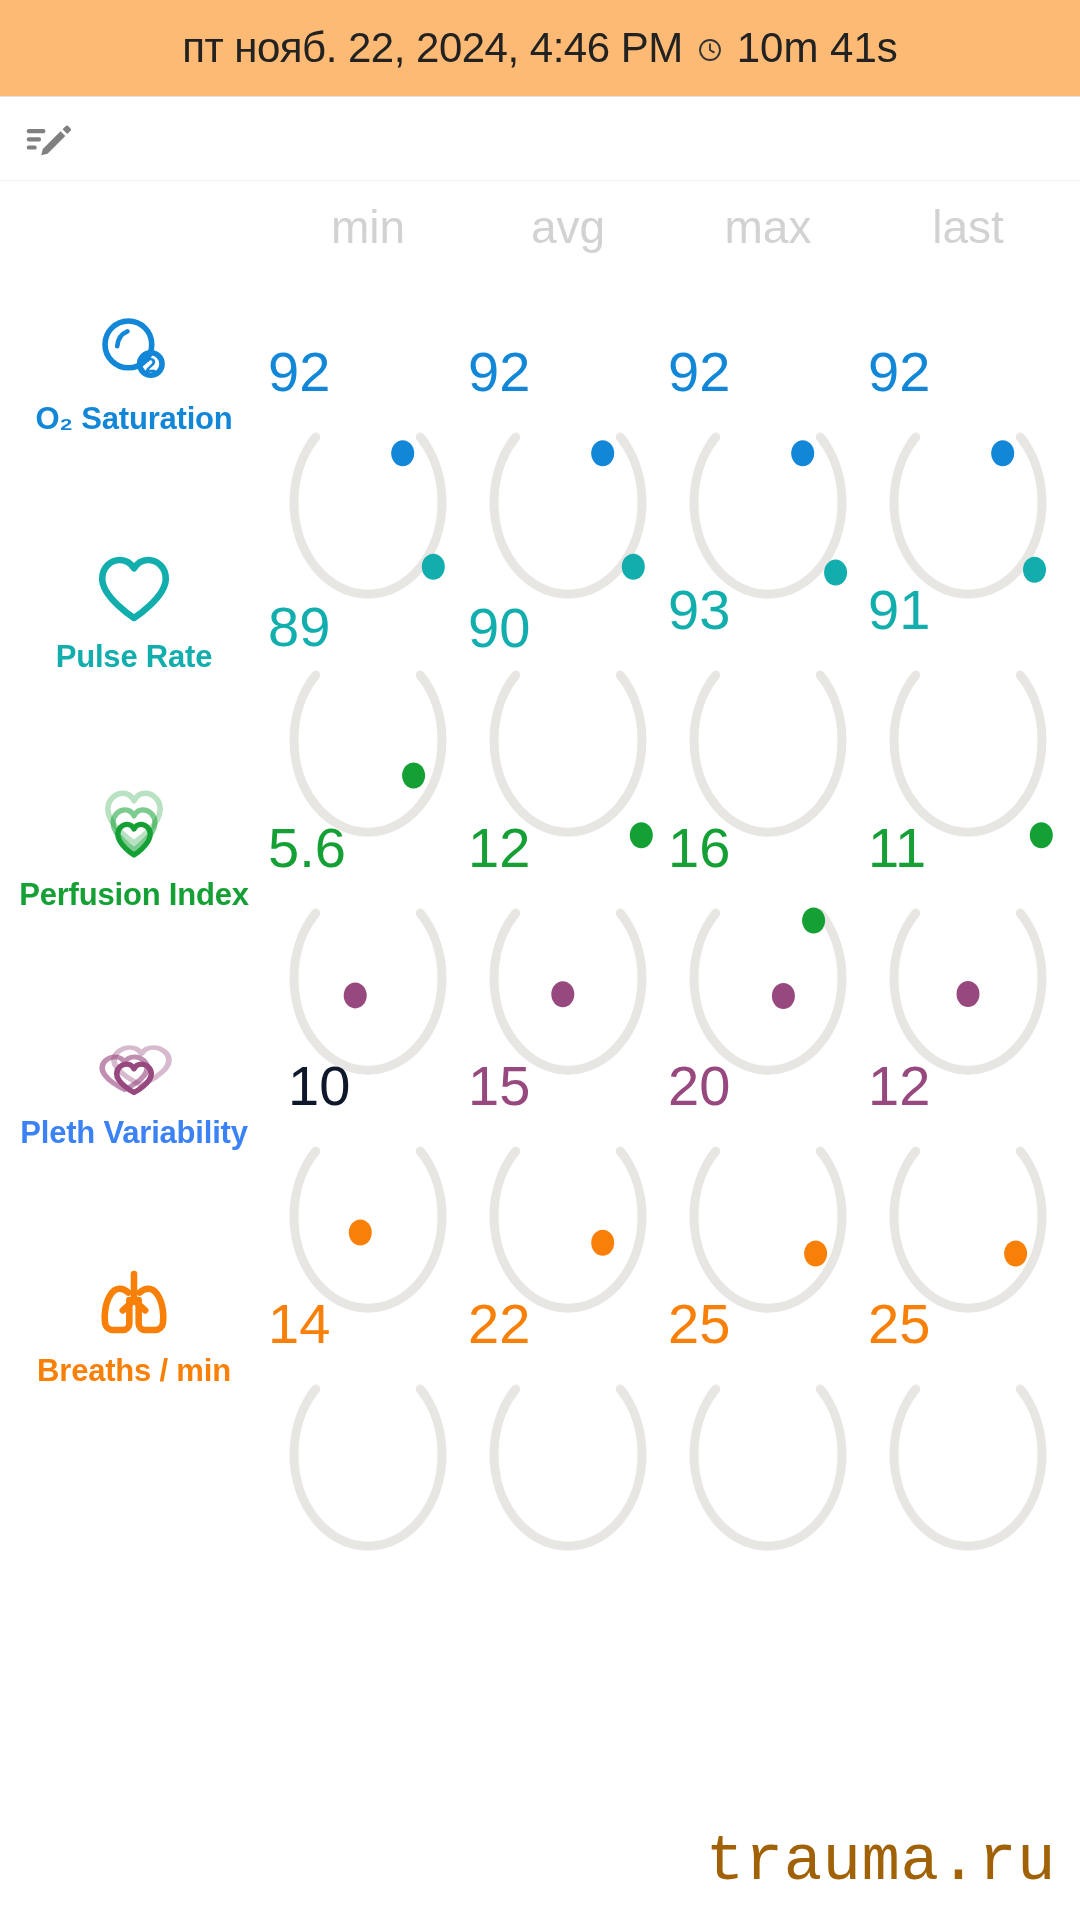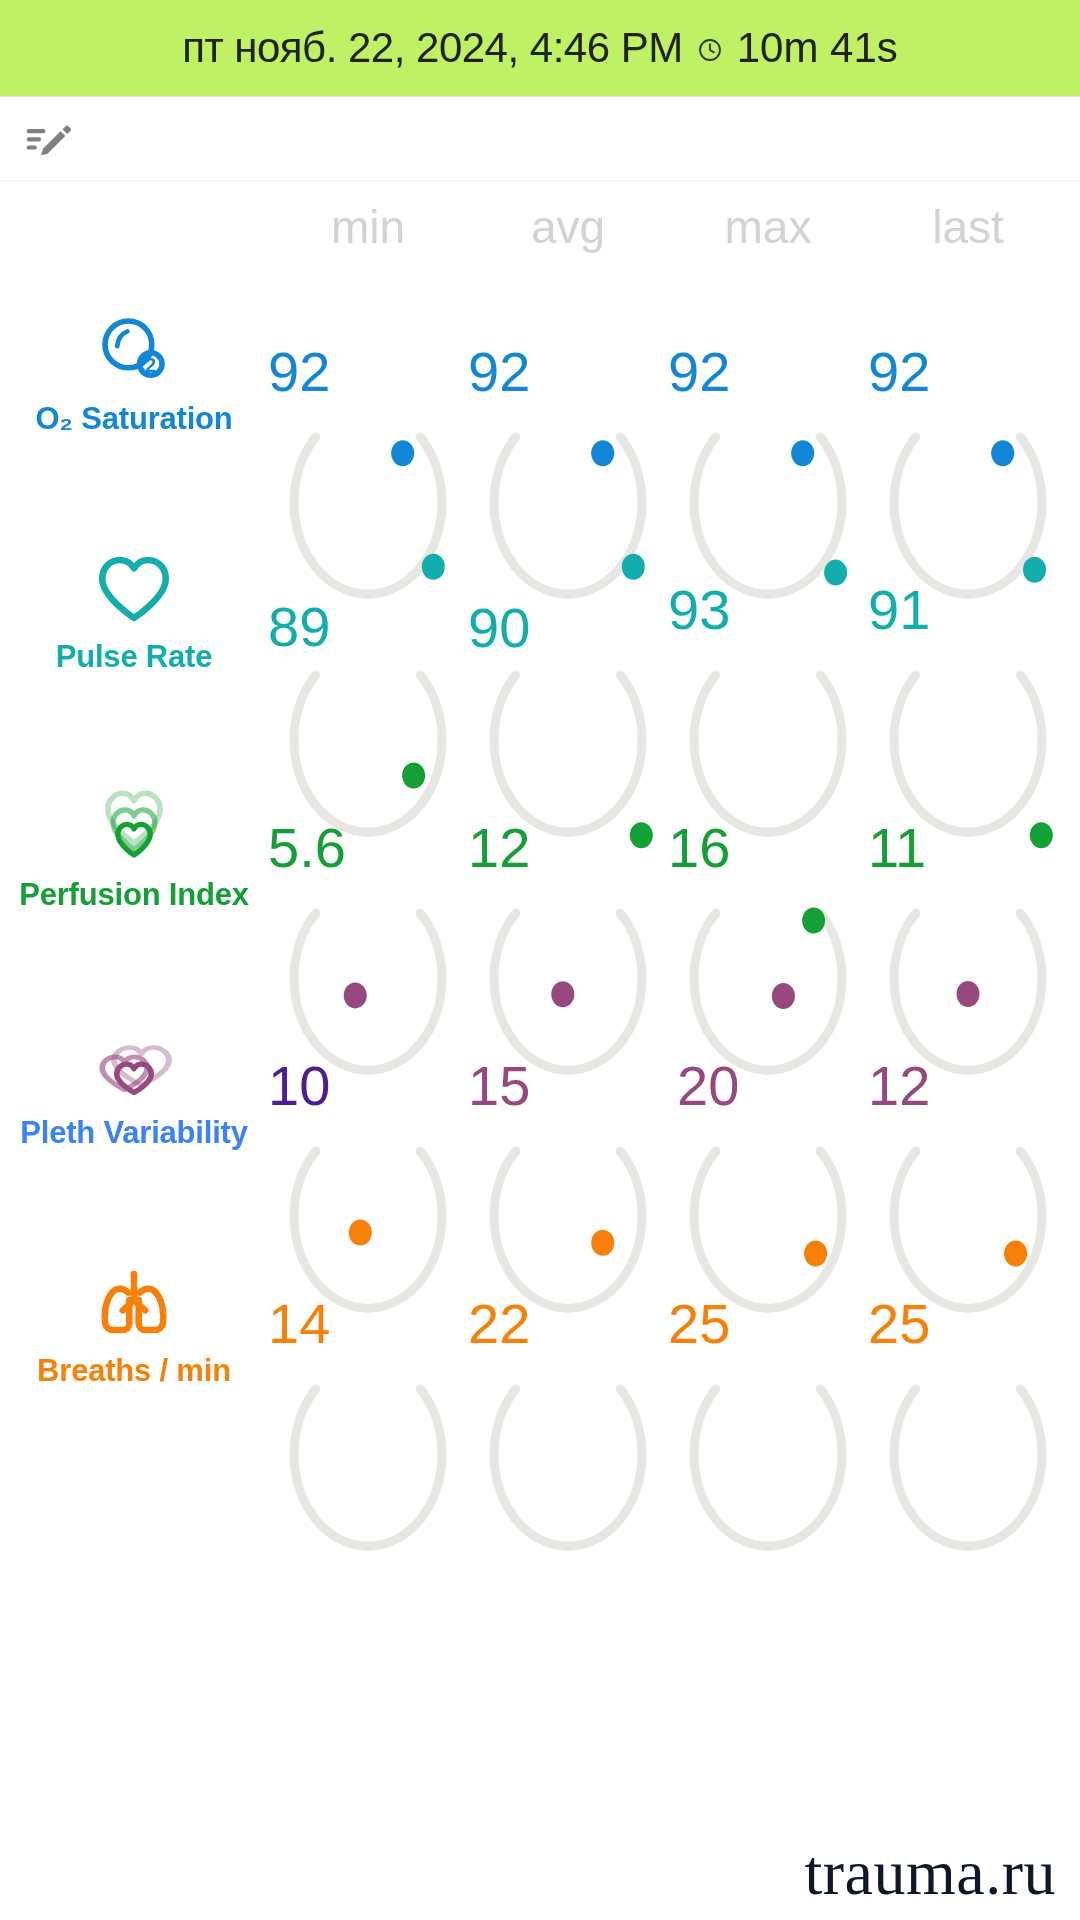--- a/index.html
+++ b/index.html
@@ -11,21 +11,21 @@
     height: 1920px;
     background: #ffffff;
     font-family: "Liberation Sans", sans-serif;
     overflow: hidden;
     position: relative;
   }
 
   
   .appbar {
     height: 97px;
-    background: #bef264;
+    background: #fdba74;
     display: flex;
     align-items: center;
     justify-content: center;
     border-bottom: 1px solid #e3e3e3;
     box-sizing: border-box;
   }
   .appbar-inner {
     display: flex;
     align-items: center;
     gap: 14px;
@@ -139,25 +139,25 @@
     font-size: 56px;
     line-height: 56px;
     text-align: center;
     white-space: nowrap;
   }
 
   
   .watermark {
     position: absolute;
     right: 24px;
-    bottom: 10px;
+    bottom: 22px;
     font-size: 64px;
-    color: #0f172a;
+    color: #a16207;
     letter-spacing: 0.5px;
-    font-family: Liberation Serif, serif;
+    font-family: Liberation Mono, monospace;
   }
 </style>
 </head>
 <body>
 
 <div class="appbar">
   <div class="appbar-inner">
     <span class="appbar-title">пт нояб. 22, 2024, 4:46 PM</span>
     <span class="clock-icon">
       <svg viewBox="0 0 24 24" width="26" height="26">
@@ -322,35 +322,35 @@
               <path transform="translate(50,58) scale(0.66,0.62)" d="M0 30 C0 30 -28 14 -28 -2 C-28 -12 -20 -19 -12 -19 C-6 -19 -2 -15 0 -11 C2 -15 6 -19 12 -19 C20 -19 28 -12 28 -2 C28 14 0 30 0 30 Z" fill="none" stroke="#97497f" stroke-width="9" stroke-linejoin="round" opacity="1"></path>
             </svg></span>
           <div class="metric-name" style="color: #3b82f6;">Pleth Variability</div>
         </div>
         <div class="gauges">
           <div class="gauge-cell">
             <svg class="gauge-svg" xmlns="http://www.w3.org/2000/svg" viewBox="0 0 196 216">
               <path d="M 45.7 173.1 A 74 92 0 1 0 150.3 173.1" fill="none" stroke="#e8e6e2" stroke-width="9" stroke-linecap="round"></path>
               <ellipse cx="85.2" cy="17.4" rx="11.5" ry="13" fill="#97497f"></ellipse>
             </svg>
-            <div class="gauge-value" style="color: #4c1d95;">10</div>
+            <div class="gauge-value" style="color: #0f172a; margin-left: 20px;">10</div>
           </div>
           <div class="gauge-cell">
             <svg class="gauge-svg" xmlns="http://www.w3.org/2000/svg" viewBox="0 0 196 216">
               <path d="M 45.7 173.1 A 74 92 0 1 0 150.3 173.1" fill="none" stroke="#e8e6e2" stroke-width="9" stroke-linecap="round"></path>
               <ellipse cx="92.8" cy="16.2" rx="11.5" ry="13" fill="#97497f"></ellipse>
             </svg>
             <div class="gauge-value" style="color: rgb(151, 73, 127);">15</div>
           </div>
           <div class="gauge-cell">
             <svg class="gauge-svg" xmlns="http://www.w3.org/2000/svg" viewBox="0 0 196 216">
               <path d="M 45.7 173.1 A 74 92 0 1 0 150.3 173.1" fill="none" stroke="#e8e6e2" stroke-width="9" stroke-linecap="round"></path>
               <ellipse cx="113.4" cy="18.0" rx="11.5" ry="13" fill="#97497f"></ellipse>
             </svg>
-            <div class="gauge-value" style="color: rgb(151, 73, 127); margin-left: 9px;">20</div>
+            <div class="gauge-value" style="color: rgb(151, 73, 127);">20</div>
           </div>
           <div class="gauge-cell">
             <svg class="gauge-svg" xmlns="http://www.w3.org/2000/svg" viewBox="0 0 196 216">
               <path d="M 45.7 173.1 A 74 92 0 1 0 150.3 173.1" fill="none" stroke="#e8e6e2" stroke-width="9" stroke-linecap="round"></path>
               <ellipse cx="98.0" cy="16.0" rx="11.5" ry="13" fill="#97497f"></ellipse>
             </svg>
             <div class="gauge-value" style="color: rgb(151, 73, 127);">12</div>
           </div>
         </div>
       </div>

